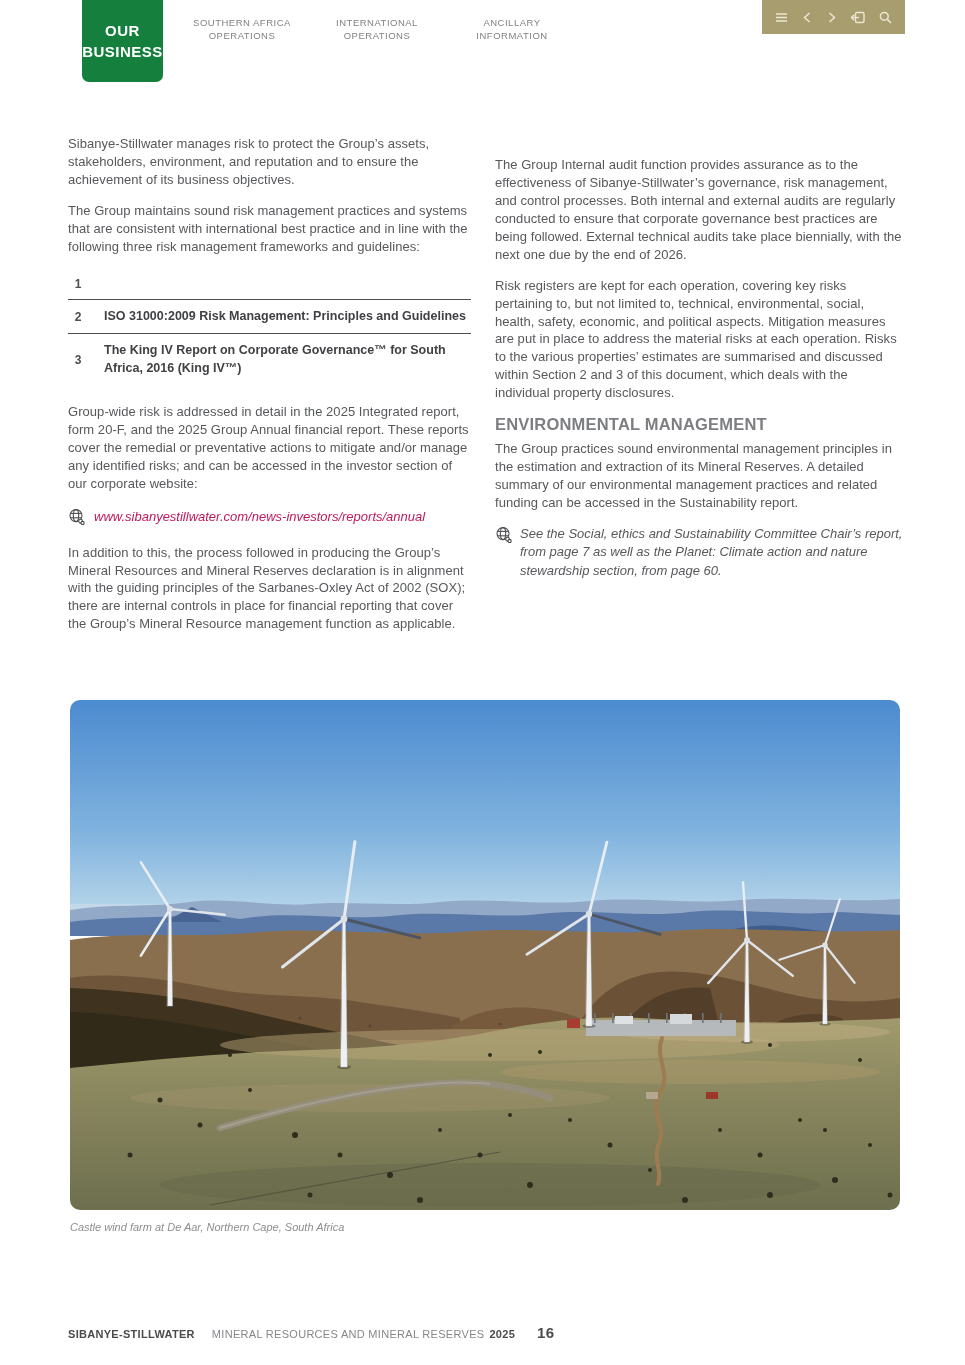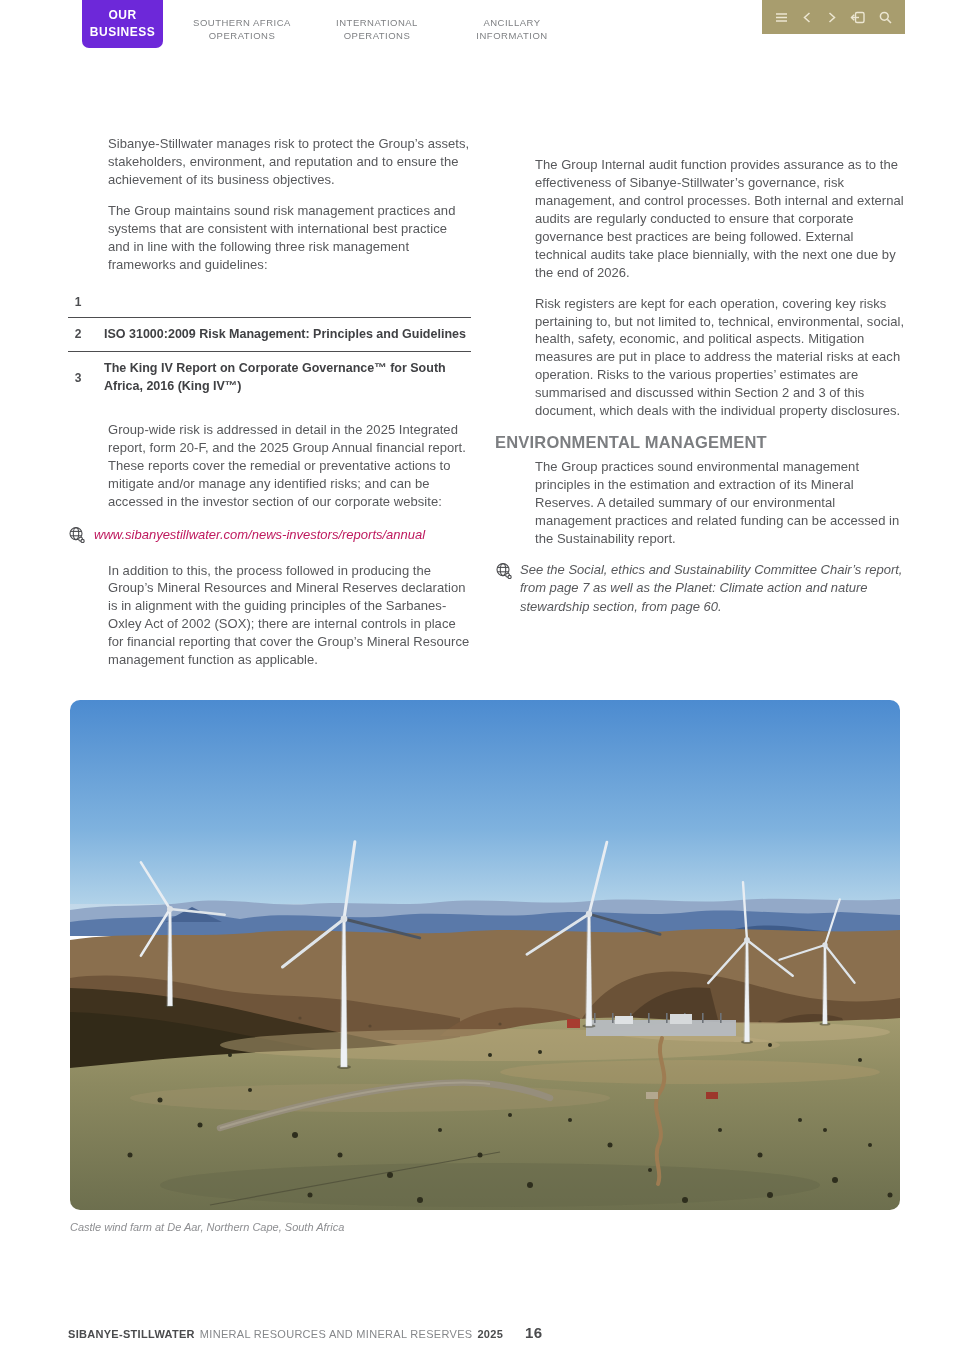--- a/index.html
+++ b/index.html
@@ -1,38 +1,38 @@
 <!DOCTYPE html>
 <html><head>
 <meta charset="utf-8">
 <style>
   * { margin:0; padding:0; box-sizing:border-box; }
   html,body { width:965px; height:1365px; }
   body { background:#fff; font-family:"Liberation Sans", sans-serif; position:relative; overflow:hidden; color:#57585b; }
 
   
   .nav { position:absolute; top:0; left:82px; display:flex; align-items:flex-start; }
-  .tab-active { width:81px; min-height:48px; background:#6d28d9; color:#fff; border-radius:0 0 7px 7px;
+  .tab-active { width:81px; min-height:48px; background:#15803d; color:#fff; border-radius:0 0 7px 7px;
     display:flex; align-items:center; justify-content:center; text-align:center;
-    font-size:12px; font-weight:bold; letter-spacing:.5px; line-height:1.4; padding:4px 8px; }
+    font-size:15px; font-weight:bold; letter-spacing:.5px; line-height:1.4; padding:20px 8px; }
   .tab { width:112px; margin-left:23px; padding-top:16px; text-align:center; font-size:9.5px;
     color:#7f8184; letter-spacing:.5px; line-height:1.4; cursor:pointer; }
 
   
   .toolbar { position:absolute; top:0; right:60px; width:143px; height:34px; background:#a89d6e;
     display:flex; align-items:center; justify-content:space-evenly; }
   .toolbar svg { display:block; cursor:pointer; }
 
   
   .content { position:absolute; top:135px; left:68px; width:837px; display:flex; gap:24px; }
   .col-left  { width:403px; }
   .col-right { width:410px; padding-top:21px; }
   h2 { font-size:16.5px; font-weight:bold; color:#7c7e81; letter-spacing:.2px; margin-bottom:6px; }
   .col-right h2 { margin-top:2px; }
-  p { font-size:13px; line-height:1.38; letter-spacing:.05px; color:#57585b; margin-bottom:13px;margin-left:40px; }
+  p { font-size:13px; line-height:1.38; letter-spacing:.05px; color:#57585b; margin-bottom:13px; }
 
   .frameworks { margin:9px 0 17px; }
   .fw-row { display:flex; align-items:center; padding:8px 0; }
   .fw-row + .fw-row { border-top:1.5px solid #4d4d4f; }
   .fw-num { width:20px; margin-right:16px; text-align:center; font-weight:bold; font-size:12px; color:#4c4d50; flex:none; }
   .fw-text { font-weight:bold; font-size:12.5px; line-height:1.42; color:#404144; }
 
   .weblink { display:flex; align-items:center; gap:9px; margin:15px 0 19px; font-style:italic; font-size:13px; color:#be185d; cursor:pointer; }
   .weblink svg, .note svg { flex:none; }
 
@@ -40,21 +40,21 @@
   .note svg { margin-top:1px; }
 
   
   .photo { position:absolute; top:700px; left:70px; width:830px; height:510px; border-radius:10px; overflow:hidden; }
   .photo svg { display:block; width:830px; height:510px; }
   .caption { position:absolute; top:1221px; left:70px; font-style:italic; font-size:11px; color:#8d8e91; }
 
   
   .footer { position:absolute; top:1324px; left:68px; display:flex; align-items:baseline; font-size:11px; letter-spacing:.3px;text-align:center; }
   .footer .brand { font-weight:bold; color:#4a4b4d; }
-  .footer .title { color:#85878a; margin-left:5px; }
+  .footer .title { color:#85878a; margin-left:17px; }
   .footer .year { font-weight:bold; color:#4a4b4d; margin-left:5px; }
   .footer .page { font-weight:bold; font-size:15px; color:#4a4b4d; margin-left:22px; }
 </style>
 </head>
 <body>
 
 <div class="nav">
   <div class="tab-active">OUR BUSINESS</div>
   <div class="tab">SOUTHERN AFRICA OPERATIONS</div>
   <div class="tab">INTERNATIONAL OPERATIONS</div>

